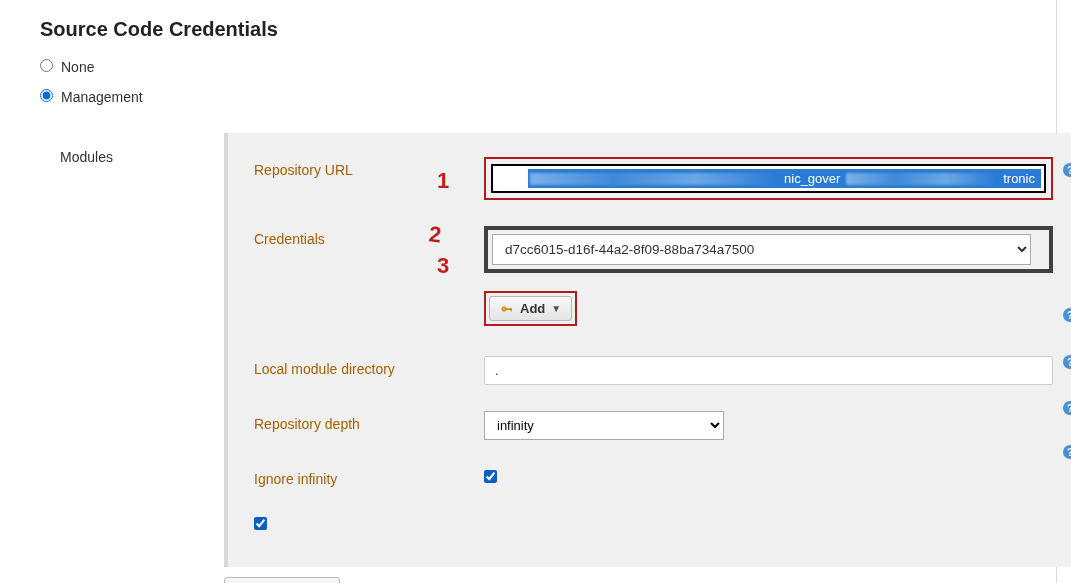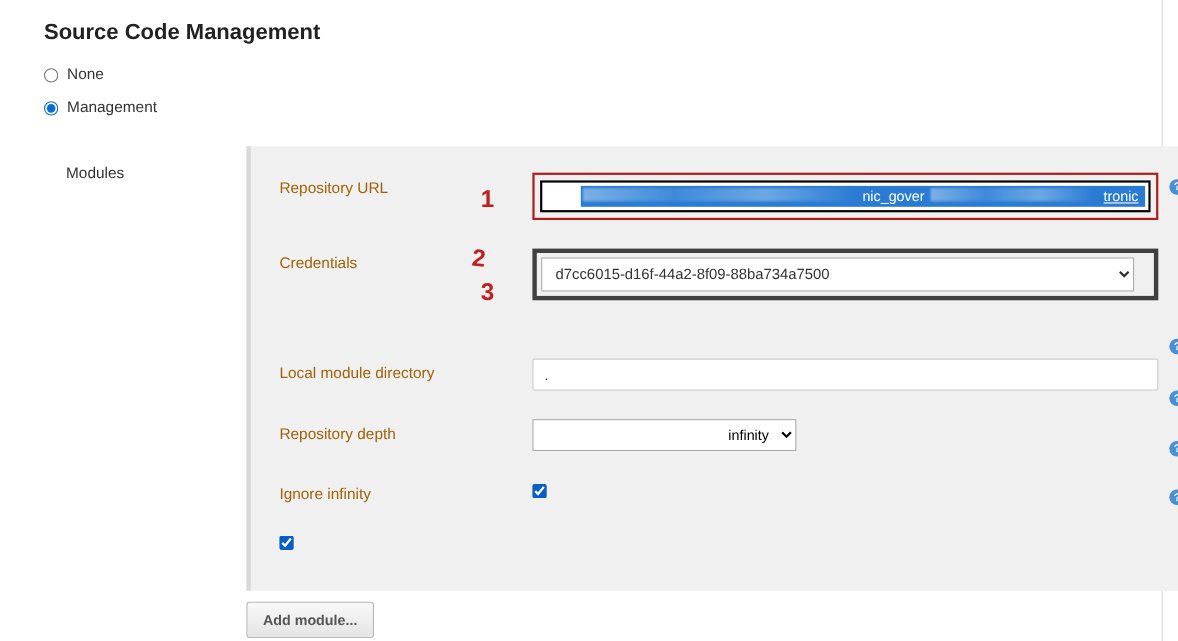--- a/index.html
+++ b/index.html
@@ -17,21 +17,21 @@
       font-size: 20px;
       font-weight: 700;
       color: #222;
       padding: 18px 0 18px 40px;
     }
     .scm-radios {
       padding: 0 0 14px 40px;
     }
     .radio-row {
       display: flex;
-      align-items: flex-end;
+      align-items: flex-start;
       margin-bottom: 14px;
       font-size: 14px;
       color: #333;
     }
     .radio-row input[type="radio"] { margin-right: 8px; }
     .radio-row input[type="radio"]:checked { accent-color: #0b6dd4; }
 
     .section-row { display: flex; }
     .section-label {
       width: 224px;
@@ -79,28 +79,28 @@
     }
     .url-highlight {
       background: #2a7bd4;
       color: #fff;
       font-size: 13px;
       white-space: nowrap;
       overflow: hidden;
       flex: 1;
       padding: 2px 4px 2px 2px;
       display: flex;
-      align-items: flex-start;
+      align-items: center;
       gap: 6px;
       margin-left: 32px;
     }
     .url-blur {
       display:inline-block; height:12px; background: linear-gradient(90deg,#7cb0e6,#3f8ad8,#6ca7e3,#2a7bd4); flex:1; filter: blur(1px);
     }
-    .url-suffix { background:#2a7bd4; color:#fff; padding:0 2px;text-decoration:underline; }
+    .url-suffix { background:#2a7bd4; color:#fff; padding:0 2px; }
 
     .cred-wrap {
       border: 4px solid #404040;
       padding: 4px;
       display: flex;
       align-items: stretch;
     }
     .cred-select {
       flex:1; border:1px solid #aaa; background:#fff; font-size:13.5px; padding:6px 8px; color:#333;
     }
@@ -135,21 +135,20 @@
       font-size: 13px;
       color: #333;
       border-radius: 2px;
     }
     .depth-select {
       width: 240px;
       border: 1px solid #aaa;
       background: #fff;
       padding: 5px 8px;
       font-size: 13px;
-      text-align: right;
     }
     .checkbox-plain { margin-top: 4px; accent-color:#075ec5; }
 
     .add-module-btn, .add-cred-btn {
       background: linear-gradient(#f9f9f9,#e4e4e4);
       border: 1px solid #b7b7b7;
       border-radius: 3px;
       padding: 8px 14px;
       font-size: 13px;
       font-weight: 700;
@@ -188,21 +187,21 @@
     
     .right-edge {
       position:absolute; right:14px; top:0; bottom:0; width:1px; background:#dcdcdc;
     }
   </style>
 </head>
 <body>
 
 <div class="right-edge"></div>
 
-<div class="page-title">Source Code Management</div>
+<div class="page-title">Source Code Credentials</div>
 
 <div class="scm-radios">
   <label class="radio-row">
     <input type="radio" name="scm" style="">
     <span>None</span>
   </label>
   <label class="radio-row">
     <input type="radio" name="scm" checked="" style="">
     <span>Management</span>
   </label>
@@ -237,20 +236,33 @@
             <select class="cred-select">
               <option>d7cc6015-d16f-44a2-8f09-88ba734a7500</option>
             </select>
             <div class="cred-spacer"></div>
           </div>
         </div>
       </div>
 
       <div class="form-row" style="margin-bottom:30px">
         <div class="form-label"></div>
+        <div class="form-control">
+          <div class="add-btn-wrap">
+            <button class="add-btn">
+              <svg class="key-icon" viewBox="0 0 24 24">
+                <circle cx="7" cy="12" r="4" fill="#e6a817" stroke="#b07b00" stroke-width="1"></circle>
+                <rect x="10" y="11" width="10" height="2.5" fill="#b07b00"></rect>
+                <rect x="18" y="11" width="2" height="5" fill="#b07b00"></rect>
+              </svg>
+              <span>Add</span>
+              <span class="caret">▼</span>
+            </button>
+          </div>
+        </div>
       </div>
 
       <div class="form-row">
         <div class="form-label">Local module directory</div>
         <div class="form-control">
           <input class="text-input" value="." style="">
         </div>
         <div class="help-dot" style="top:175px">?</div>
       </div>
 

